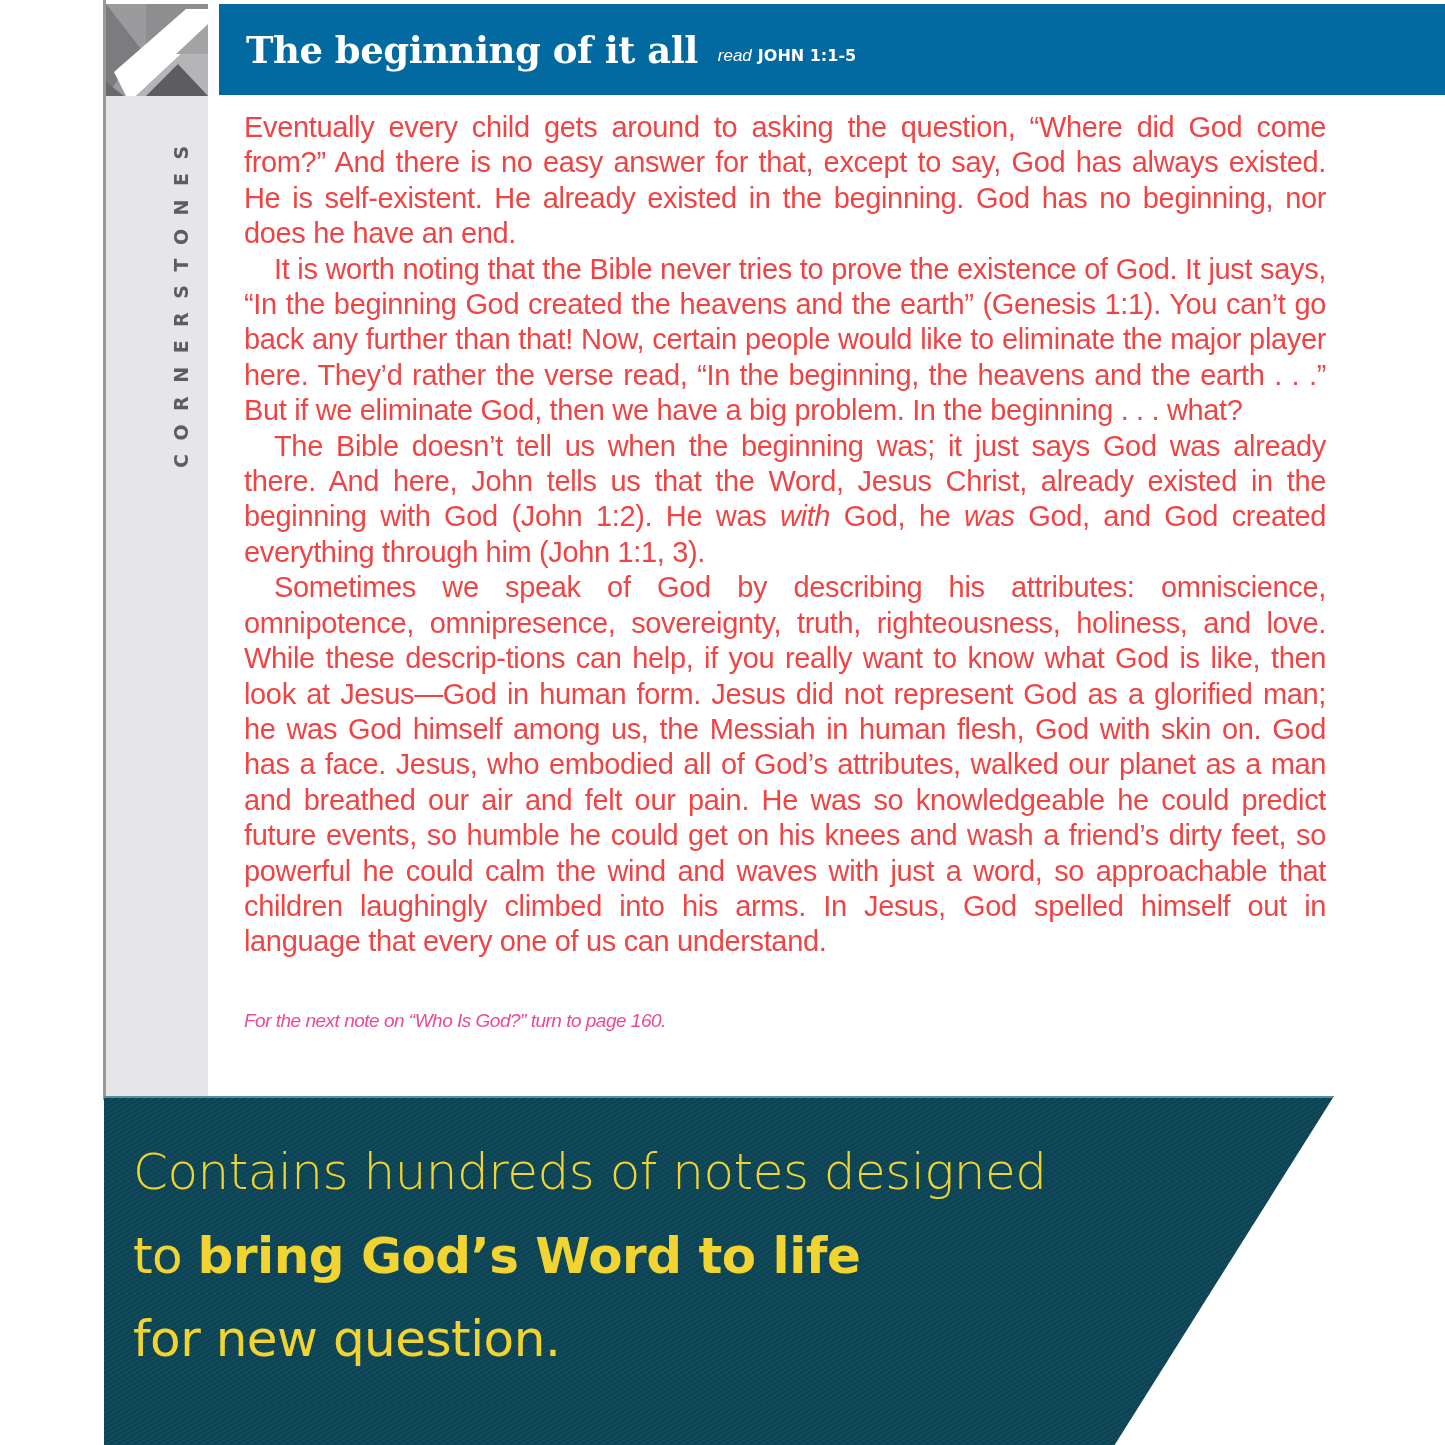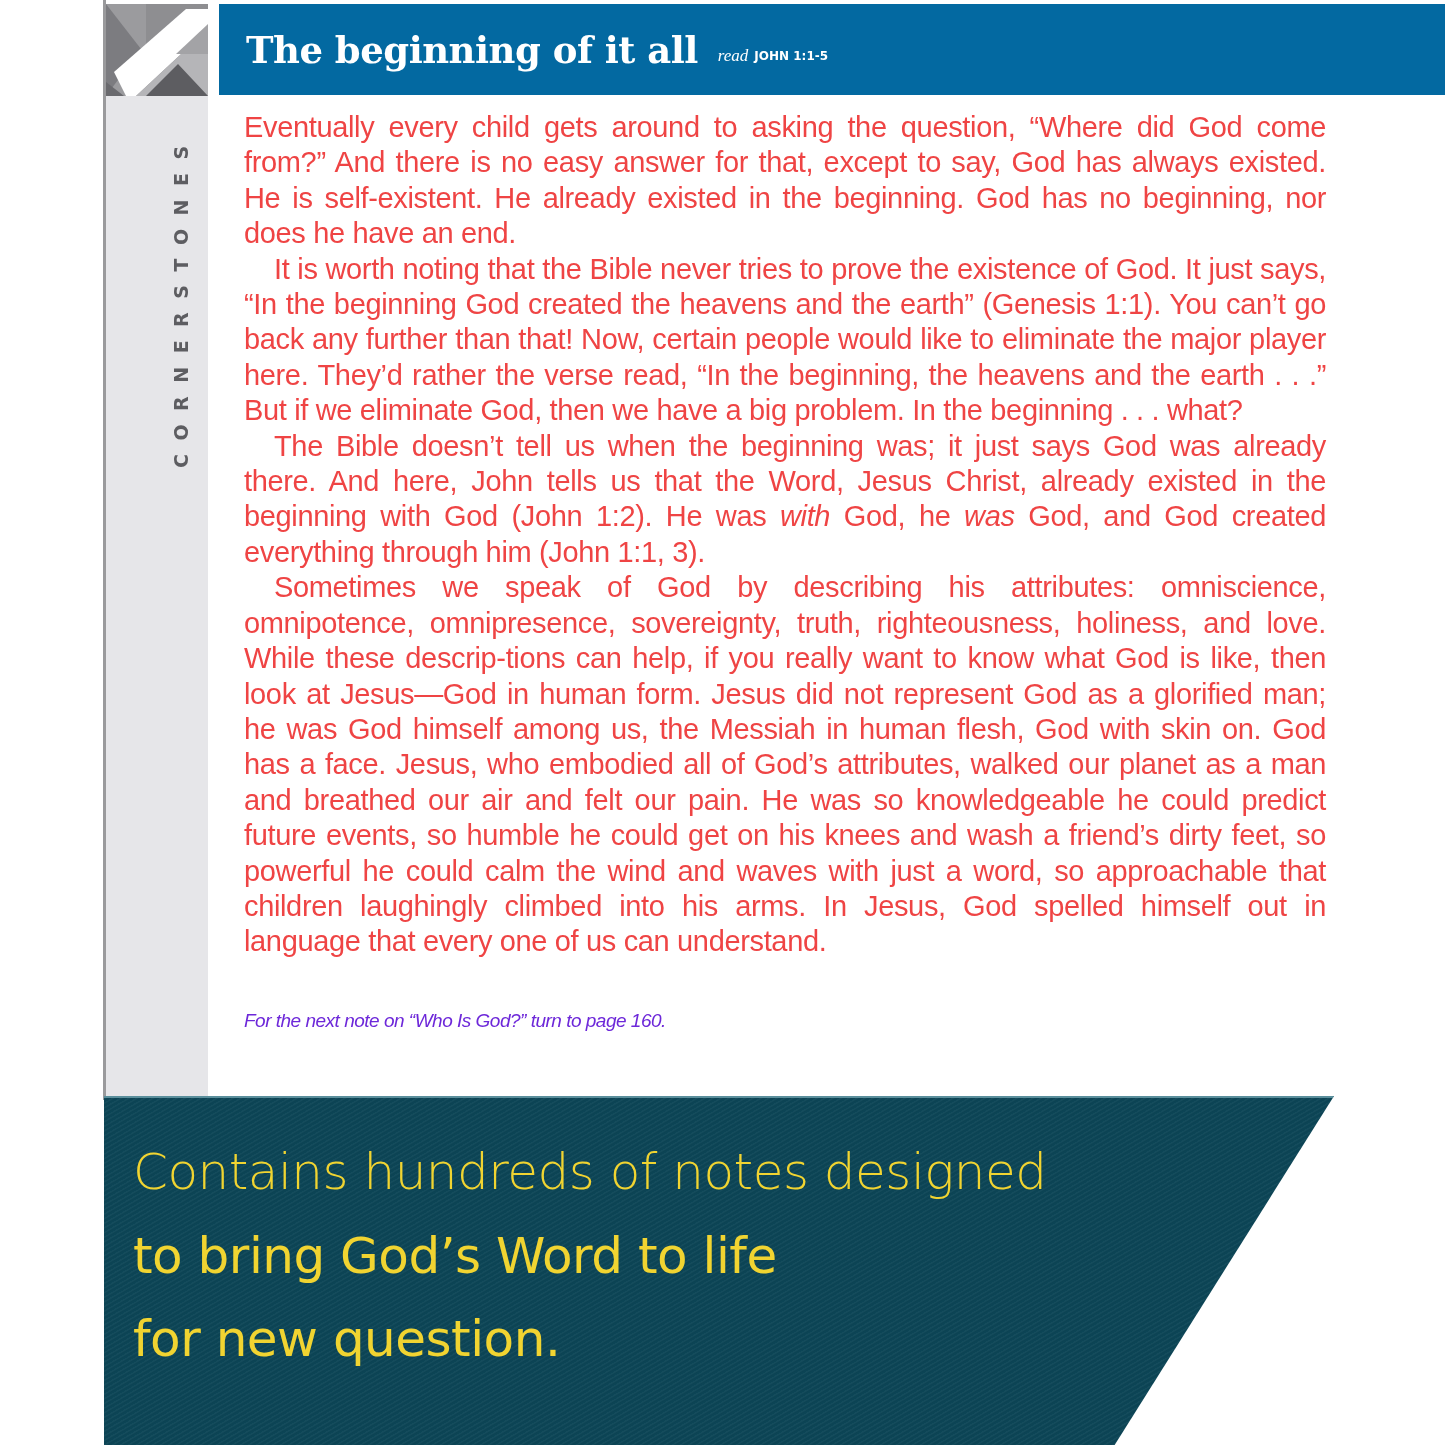--- a/index.html
+++ b/index.html
@@ -25,57 +25,57 @@
   .title-bar {
     position: absolute; left: 219px; top: 4px; width: 1264px; height: 91px;
     background: #0369a1; box-sizing: border-box; padding-left: 27px;
     display: flex; align-items: center;
   }
   .title-text {
     font-family: "DejaVu Serif", serif; font-weight: bold; font-size: 37px;
     color: #ffffff; letter-spacing: -0.5px;
   }
   .title-read {
-    font-family: Liberation Serif, serif; font-style: italic; font-size: 17px;
+    font-family: Liberation Sans, sans-serif; font-style: italic; font-size: 17px;
     color: #ffffff; margin-left: 20px; margin-top: 12px;
   }
   .title-ref {
-    font-family: "DejaVu Sans", sans-serif; font-weight: bold; font-size: 12px;
+    font-family: "DejaVu Sans", sans-serif; font-weight: bold; font-size: 16px;
     color: #ffffff; margin-left: 6px; margin-top: 12px;
   }
 
   
   .body-text {
     position: absolute; left: 244px; top: 110px; width: 1082px;
     font-family: "Liberation Sans", sans-serif; font-size: 29px; line-height: 35.4px;
     color: #ef4444; text-align: justify; letter-spacing: -0.35px;
   }
   .body-text p { margin: 0; }
   .body-text p.indent { text-indent: 30px; }
   .body-text em { font-style: italic; }
   .footnote {
     position: absolute; left: 244px; top: 1010px;
     font-family: "Liberation Sans", sans-serif; font-style: italic; font-size: 19px;
-    color: #6d28d9; letter-spacing: -0.5px;
+    color: #ec4899; letter-spacing: -0.5px;
   }
 
   
   .banner {
     position: absolute; left: 104px; top: 1096px; width: 1230px; height: 348px;
     background-color: #0c4556;
     background-image: repeating-linear-gradient(150deg, rgba(255,255,255,0.035) 0px, rgba(255,255,255,0.035) 1px, rgba(0,0,0,0.03) 2px, rgba(0,0,0,0) 4px);
     clip-path: polygon(0 0, 100% 0, 1010px 100%, 0 100%);
     border-top: 2px solid #5a8f9c;
   }
   .banner-line {
     position: absolute; left: 133px;
     font-family: "DejaVu Sans", sans-serif; color: #f1d431; font-size: 50px;
     font-weight: normal; letter-spacing: -0.5px; white-space: nowrap;
   }
-  .banner-line b { font-weight: normal; }
+  .banner-line b { font-weight: bold; }
   .bl1 { top: 1143px; font-weight: 300; }
   .bl2 { top: 1227px; }
   .bl3 { top: 1310px; }
 </style>
 </head>
 <body>
 
 <div class="page-edge"></div>
 
 <div class="logo">

